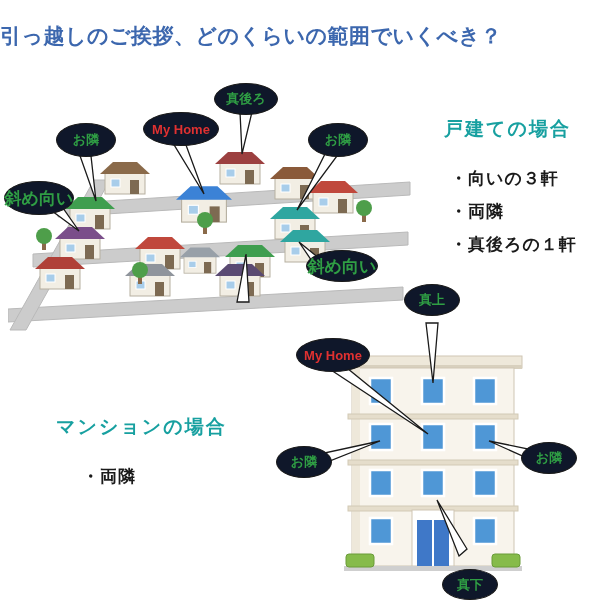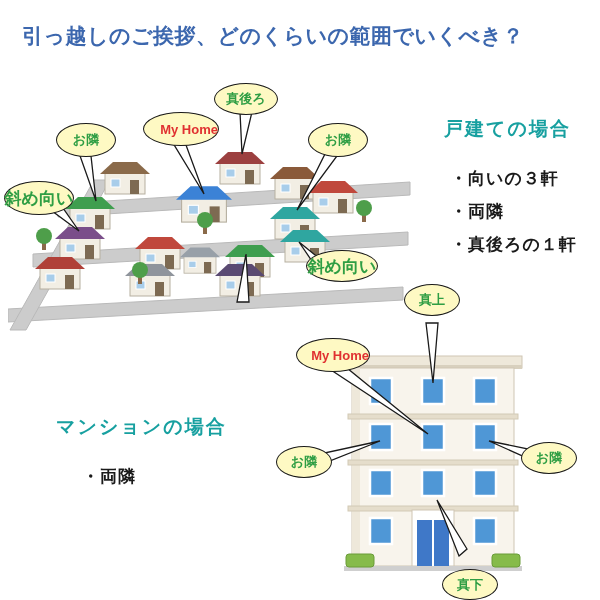--- a/index.html
+++ b/index.html
@@ -7,43 +7,43 @@
   body {
     background: #ffffff;
     font-family: "Liberation Sans", "DejaVu Sans", sans-serif;
     position: relative;
     overflow: hidden;
   }
   .stage { position: absolute; left: 0; top: 0; width: 600px; height: 600px; }
 
   .title {
     position: absolute; left: 0; top: 22px; width: 524px;
-    text-align: right;
+    text-align: left;
     font-size: 21px; font-weight: bold;
     color: #3c67ae; letter-spacing: 0.5px;
     z-index: 4;
   }
 
   .illus { position: absolute; z-index: 1; }
   .neighborhood { left: 8px; top: 84px; width: 410px; height: 250px; }
   .mansion-building { left: 338px; top: 350px; width: 190px; height: 228px; }
 
   .tails { position: absolute; left: 0; top: 0; width: 600px; height: 600px; z-index: 5; pointer-events: none; }
 
   .bubble {
     position: absolute; z-index: 6;
-    background: #fef9c3;
+    background: #0f172a;
     border: 1.6px solid #1a1a1a;
     border-radius: 50%;
     display: flex; align-items: center; justify-content: center;
     font-weight: bold; font-size: 13px;
     white-space: nowrap;
   }
   .bubble.green { color: #2f9e44; }
-  .bubble.red   { color: #e03131; justify-content: flex-end; }
+  .bubble.red   { color: #e03131; }
   .bubble.small { font-size: 17px; }
 
   .textblock { position: absolute; z-index: 4; }
   .textblock .heading {
     font-weight: bold; font-size: 19px;
     color: #17a0a0; letter-spacing: 2px;
   }
   .textblock .items { margin-top: 20px; padding-left: 6px; }
   .textblock .items div {
     font-weight: bold; font-size: 17px; color: #1a1a1a;

